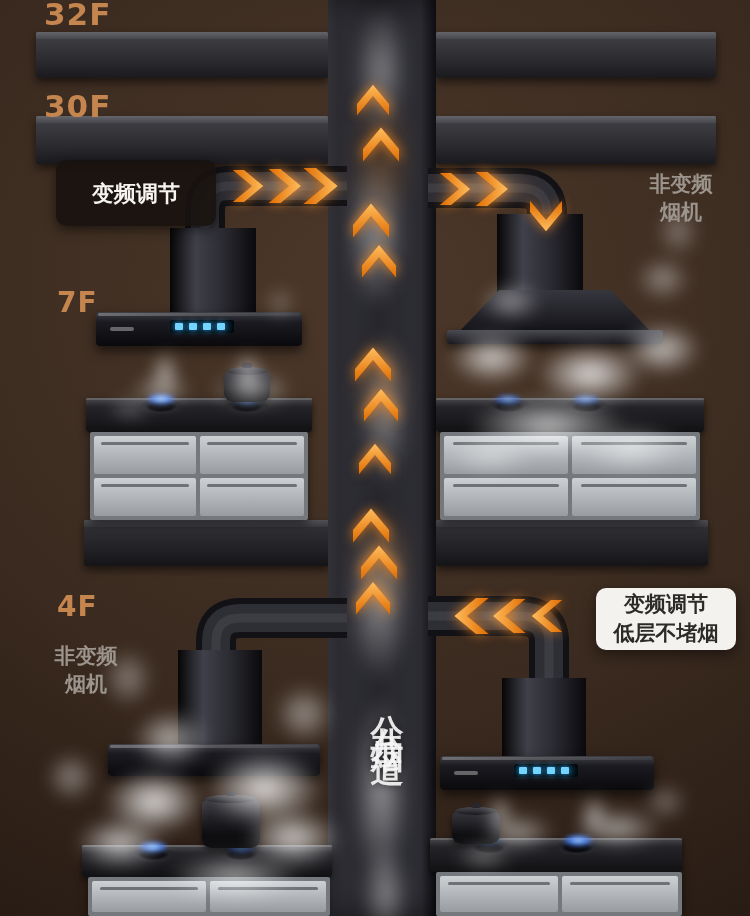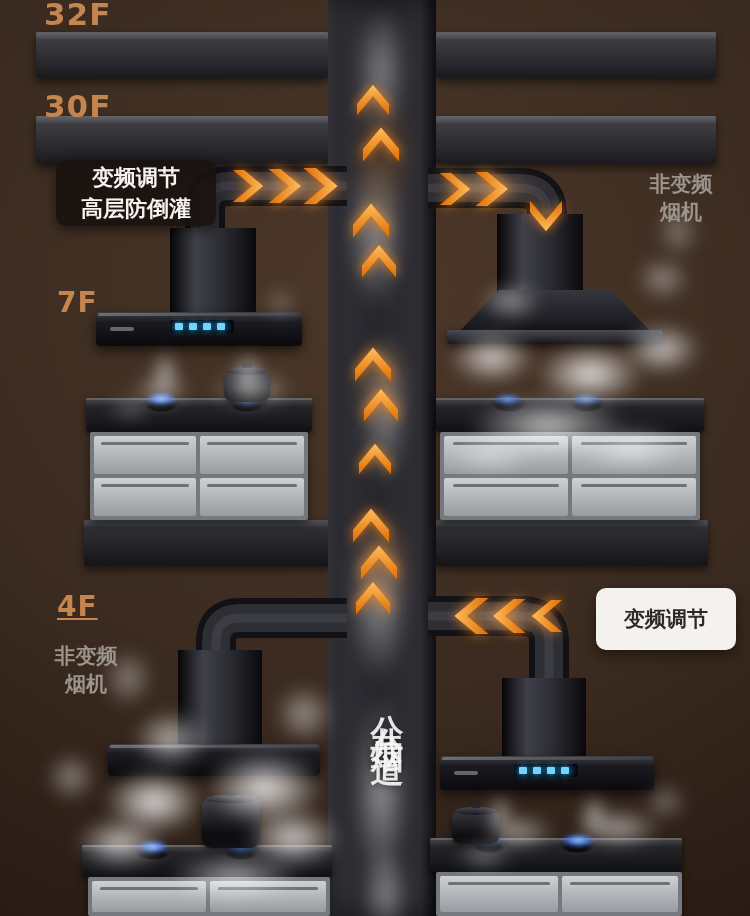--- a/index.html
+++ b/index.html
@@ -266,32 +266,32 @@
       <use href="#chev" transform="translate(505,616) rotate(-90) scale(0.85)"></use>
       <use href="#chev" transform="translate(467,616) rotate(-90) scale(0.9)"></use>
     </g>
   </svg>
 
   <div class="vlabel" style="left:364px;top:688px;height:224px;font-size:33px;letter-spacing:13px;">公共烟道</div>
 
   <div class="floor-label" style="left:44px;top:-4px;font-size:31px;">32F</div>
   <div class="floor-label" style="left:44px;top:88px;font-size:31px;">30F</div>
   <div class="floor-label" style="left:57px;top:286px;font-size:28px;">7F</div>
-  <div class="floor-label" style="left:57px;top:590px;font-size:28px;text-decoration:underline;">4F</div>
+  <div class="floor-label" style="left:57px;top:590px;font-size:28px;">4F</div>
 
   <div class="gray-label" style="left:641px;top:170px;width:80px;font-size:21px;line-height:28px;">
     <div>非变频</div>
     <div>烟机</div>
   </div>
   <div class="gray-label" style="left:46px;top:642px;width:80px;font-size:21px;line-height:28px;">
     <div>非变频</div>
     <div>烟机</div>
   </div>
 
   <div class="badge badge-dark" style="left:56px;top:160px;width:160px;height:66px;font-size:22px;line-height:31px;">
     <div>变频调节</div>
-    <div>高层防倒灌</div>
   </div>
   <div class="badge badge-light" style="left:596px;top:588px;width:140px;height:62px;font-size:21px;line-height:29px;">
     <div>变频调节</div>
+    <div>低层不堵烟</div>
   </div>
 
 </div>
 
 </body></html>

